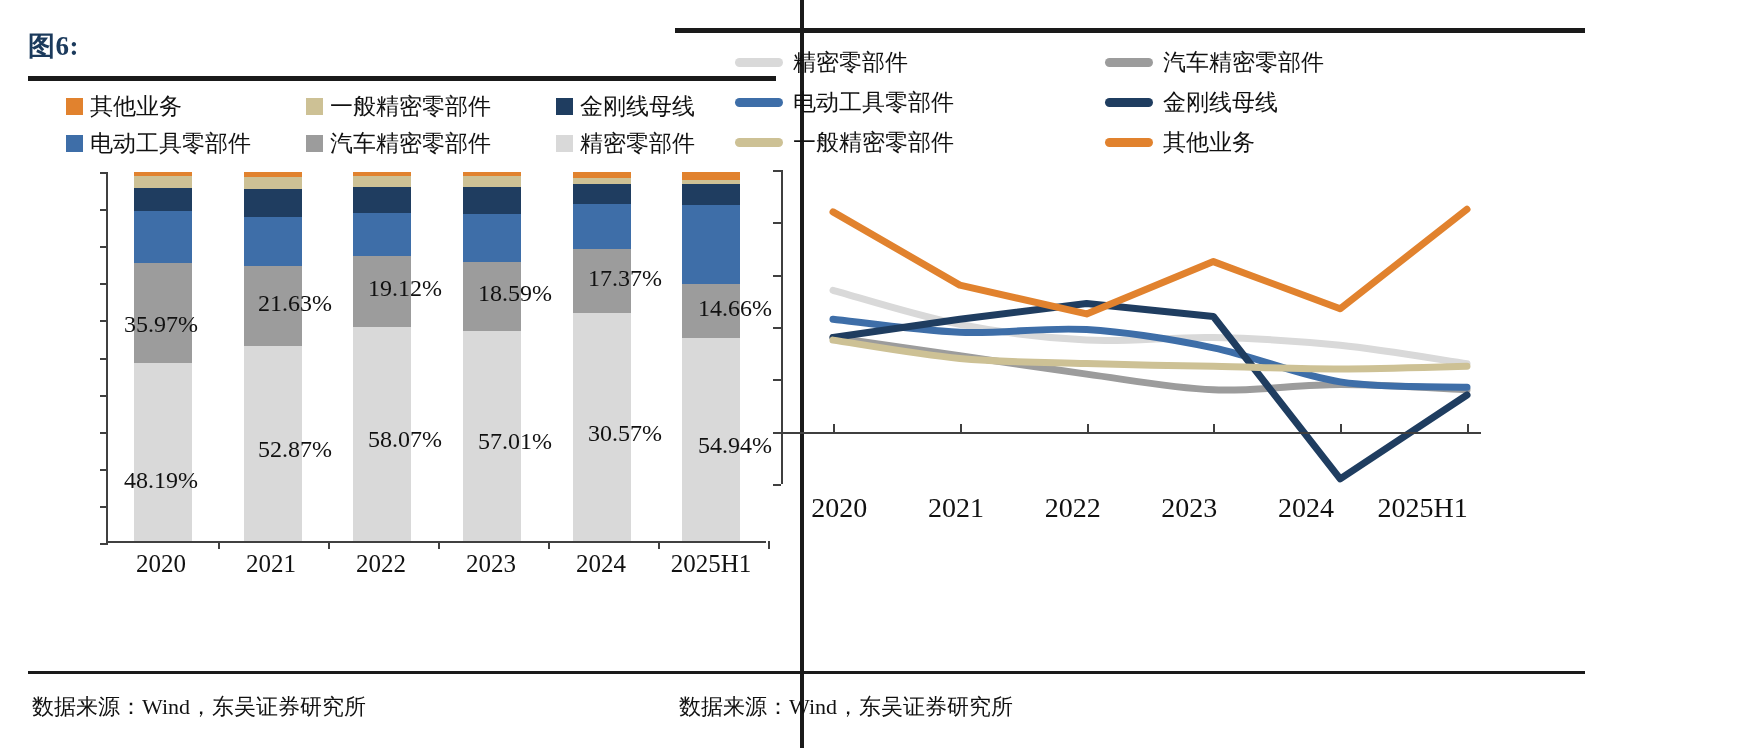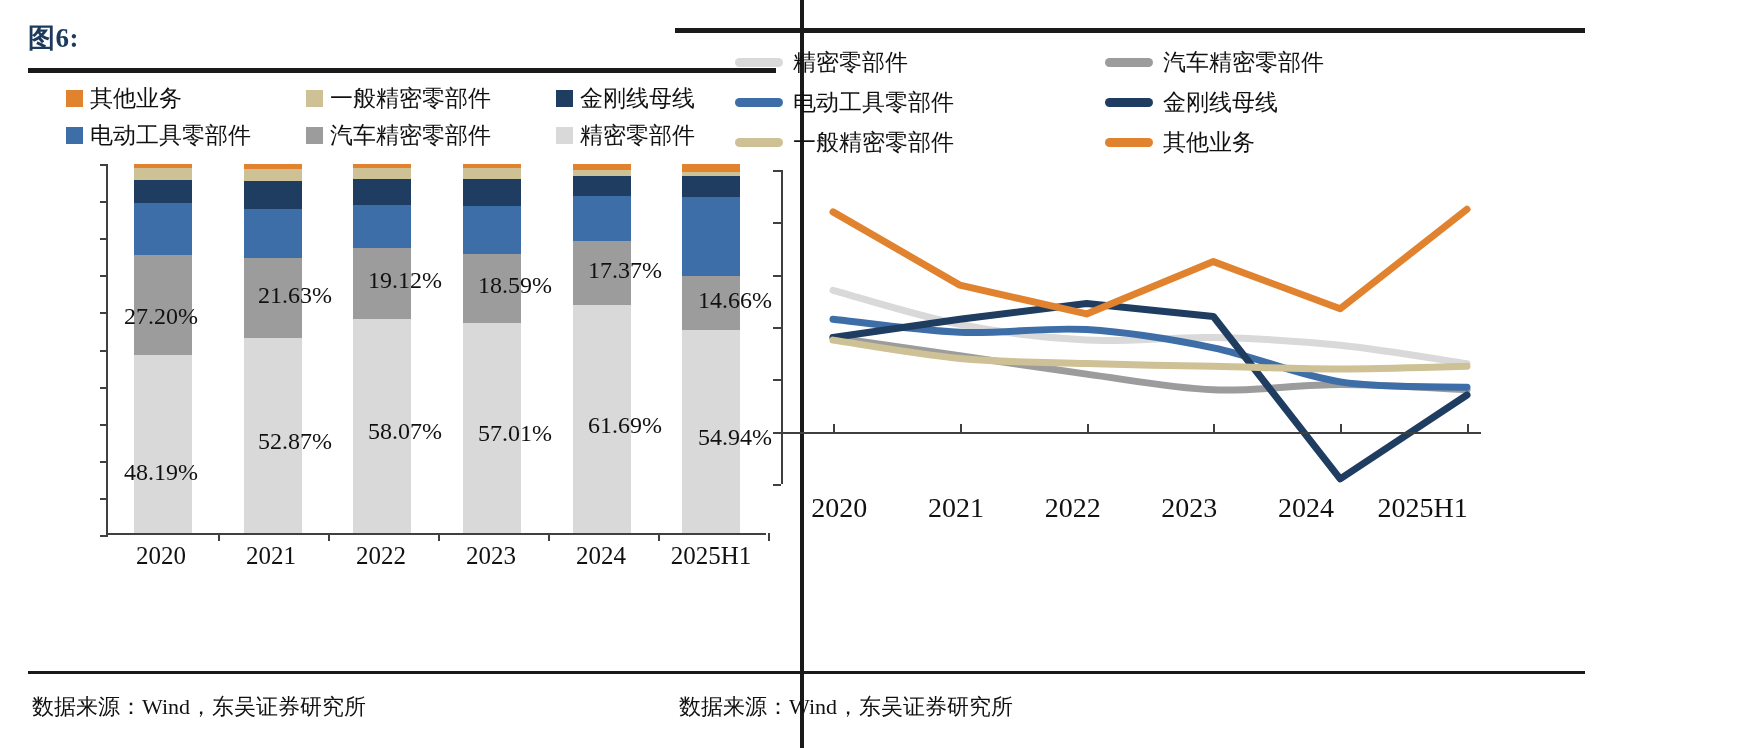--- a/index.html
+++ b/index.html
@@ -5,21 +5,21 @@
   * { box-sizing: border-box; margin: 0; padding: 0; }
   html, body {
     width: 1750px; height: 748px;
     background: #ffffff;
     font-family: "Liberation Serif", "DejaVu Serif", serif;
     overflow: hidden;
   }
   .page { position: relative; width: 1750px; height: 748px; display: flex; }
 
   .panel { position: relative; height: 748px; }
-  .panel-left  { width: 657px; padding: 4px 0 0 28px; }
+  .panel-left  { width: 657px; padding: 12px 0 0 28px; }
   .panel-right { width: 950px; padding: 0 0 0 0; }
 
   
   .fig-title {
     font-weight: bold;
     font-size: 27px;
     color: #1b3a5c;
     letter-spacing: 0.5px;
     white-space: nowrap;
     display: flex;
@@ -230,32 +230,32 @@
           <div class="tick-y" style="top: 74.2px;"></div>
           <div class="tick-y" style="top: 111.3px;"></div>
           <div class="tick-y" style="top: 148.4px;"></div>
           <div class="tick-y" style="top: 185.5px;"></div>
           <div class="tick-y" style="top: 222.6px;"></div>
           <div class="tick-y" style="top: 259.7px;"></div>
           <div class="tick-y" style="top: 296.8px;"></div>
           <div class="tick-y" style="top: 333.9px;"></div>
           <div class="tick-y" style="top: 371px;"></div>
           <div class="bar-dl" style="left: 53px; top: 307.608px;">48.19%</div>
-          <div class="bar-dl" style="left: 53px; top: 151.759px;">27.20%</div>
+          <div class="bar-dl" style="left: 53px; top: 151.759px;">35.97%</div>
           <div class="tick-x" style="left: 110px;"></div>
           <div class="bar-dl" style="left: 187px; top: 276.926px;">52.87%</div>
           <div class="bar-dl" style="left: 187px; top: 130.729px;">21.63%</div>
           <div class="tick-x" style="left: 220px;"></div>
           <div class="bar-dl" style="left: 297px; top: 267.28px;">58.07%</div>
           <div class="bar-dl" style="left: 297px; top: 116.093px;">19.12%</div>
           <div class="tick-x" style="left: 330px;"></div>
           <div class="bar-dl" style="left: 407px; top: 269.246px;">57.01%</div>
           <div class="bar-dl" style="left: 407px; top: 121.008px;">18.59%</div>
           <div class="tick-x" style="left: 440px;"></div>
-          <div class="bar-dl" style="left: 517px; top: 260.565px;">61.69%</div>
+          <div class="bar-dl" style="left: 517px; top: 260.565px;">30.57%</div>
           <div class="bar-dl" style="left: 517px; top: 105.909px;">17.37%</div>
           <div class="tick-x" style="left: 550px;"></div>
           <div class="bar-dl" style="left: 627px; top: 273.086px; text-align: right;">54.94%</div>
           <div class="bar-dl" style="left: 627px; top: 135.978px;">14.66%</div>
           <div class="tick-x" style="left: 660px;"></div>
         </div>
       <div class="xlabels" id="bar-xlabels">
           <span>2020</span>
           <span>2021</span>
           <span>2022</span>

